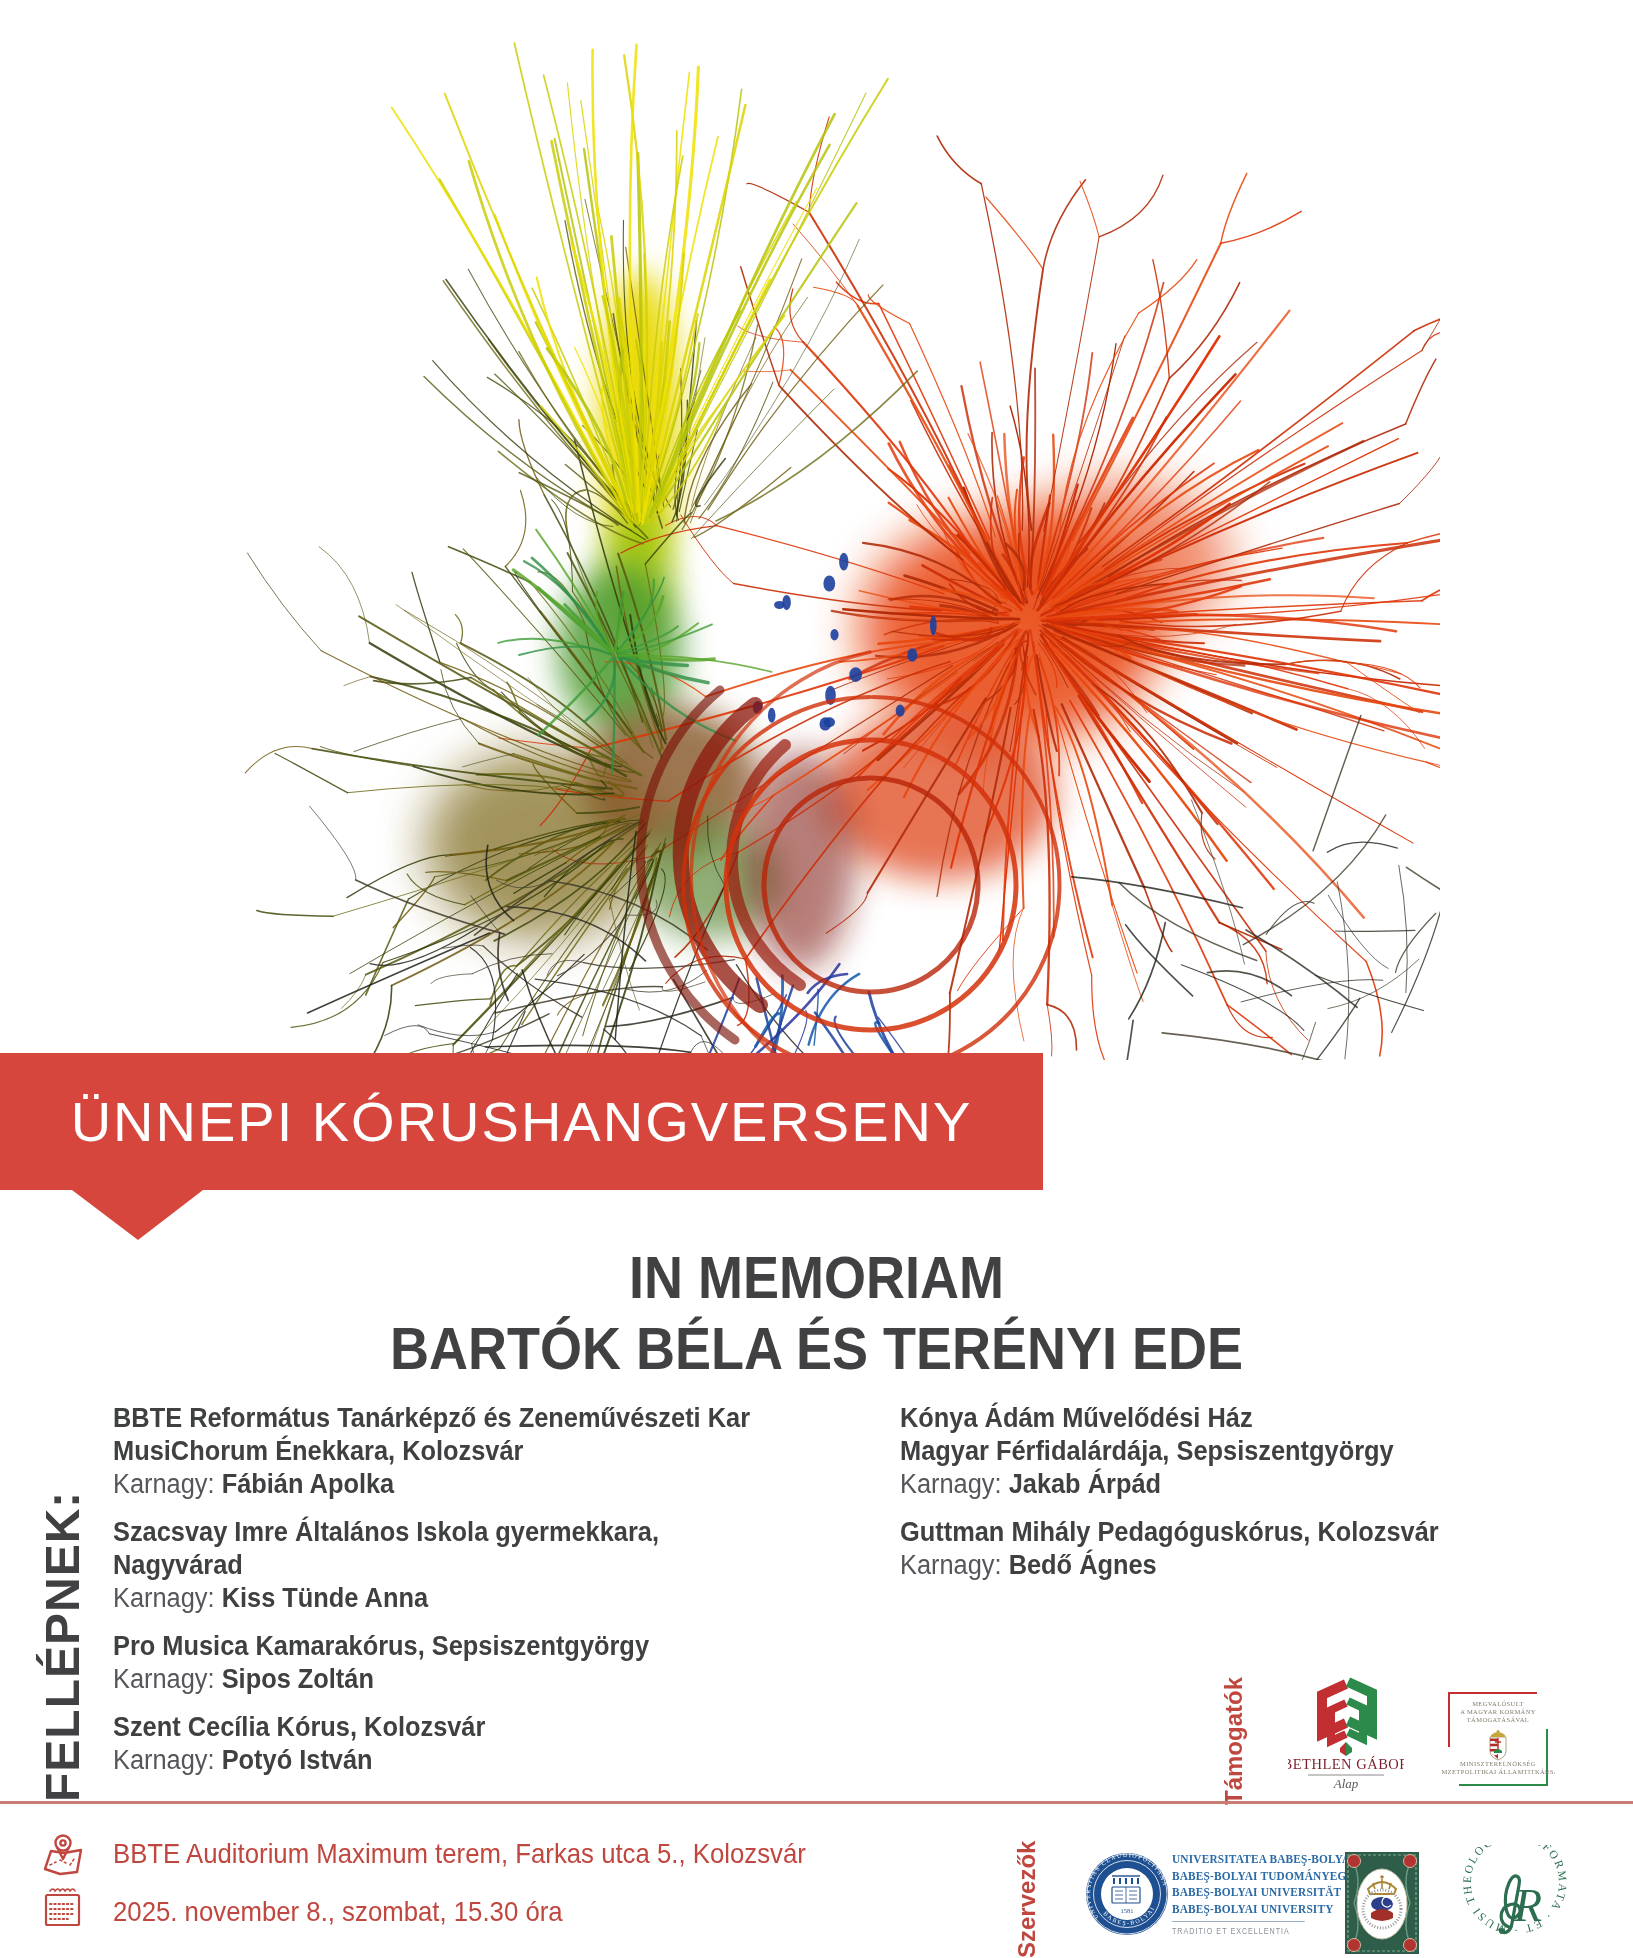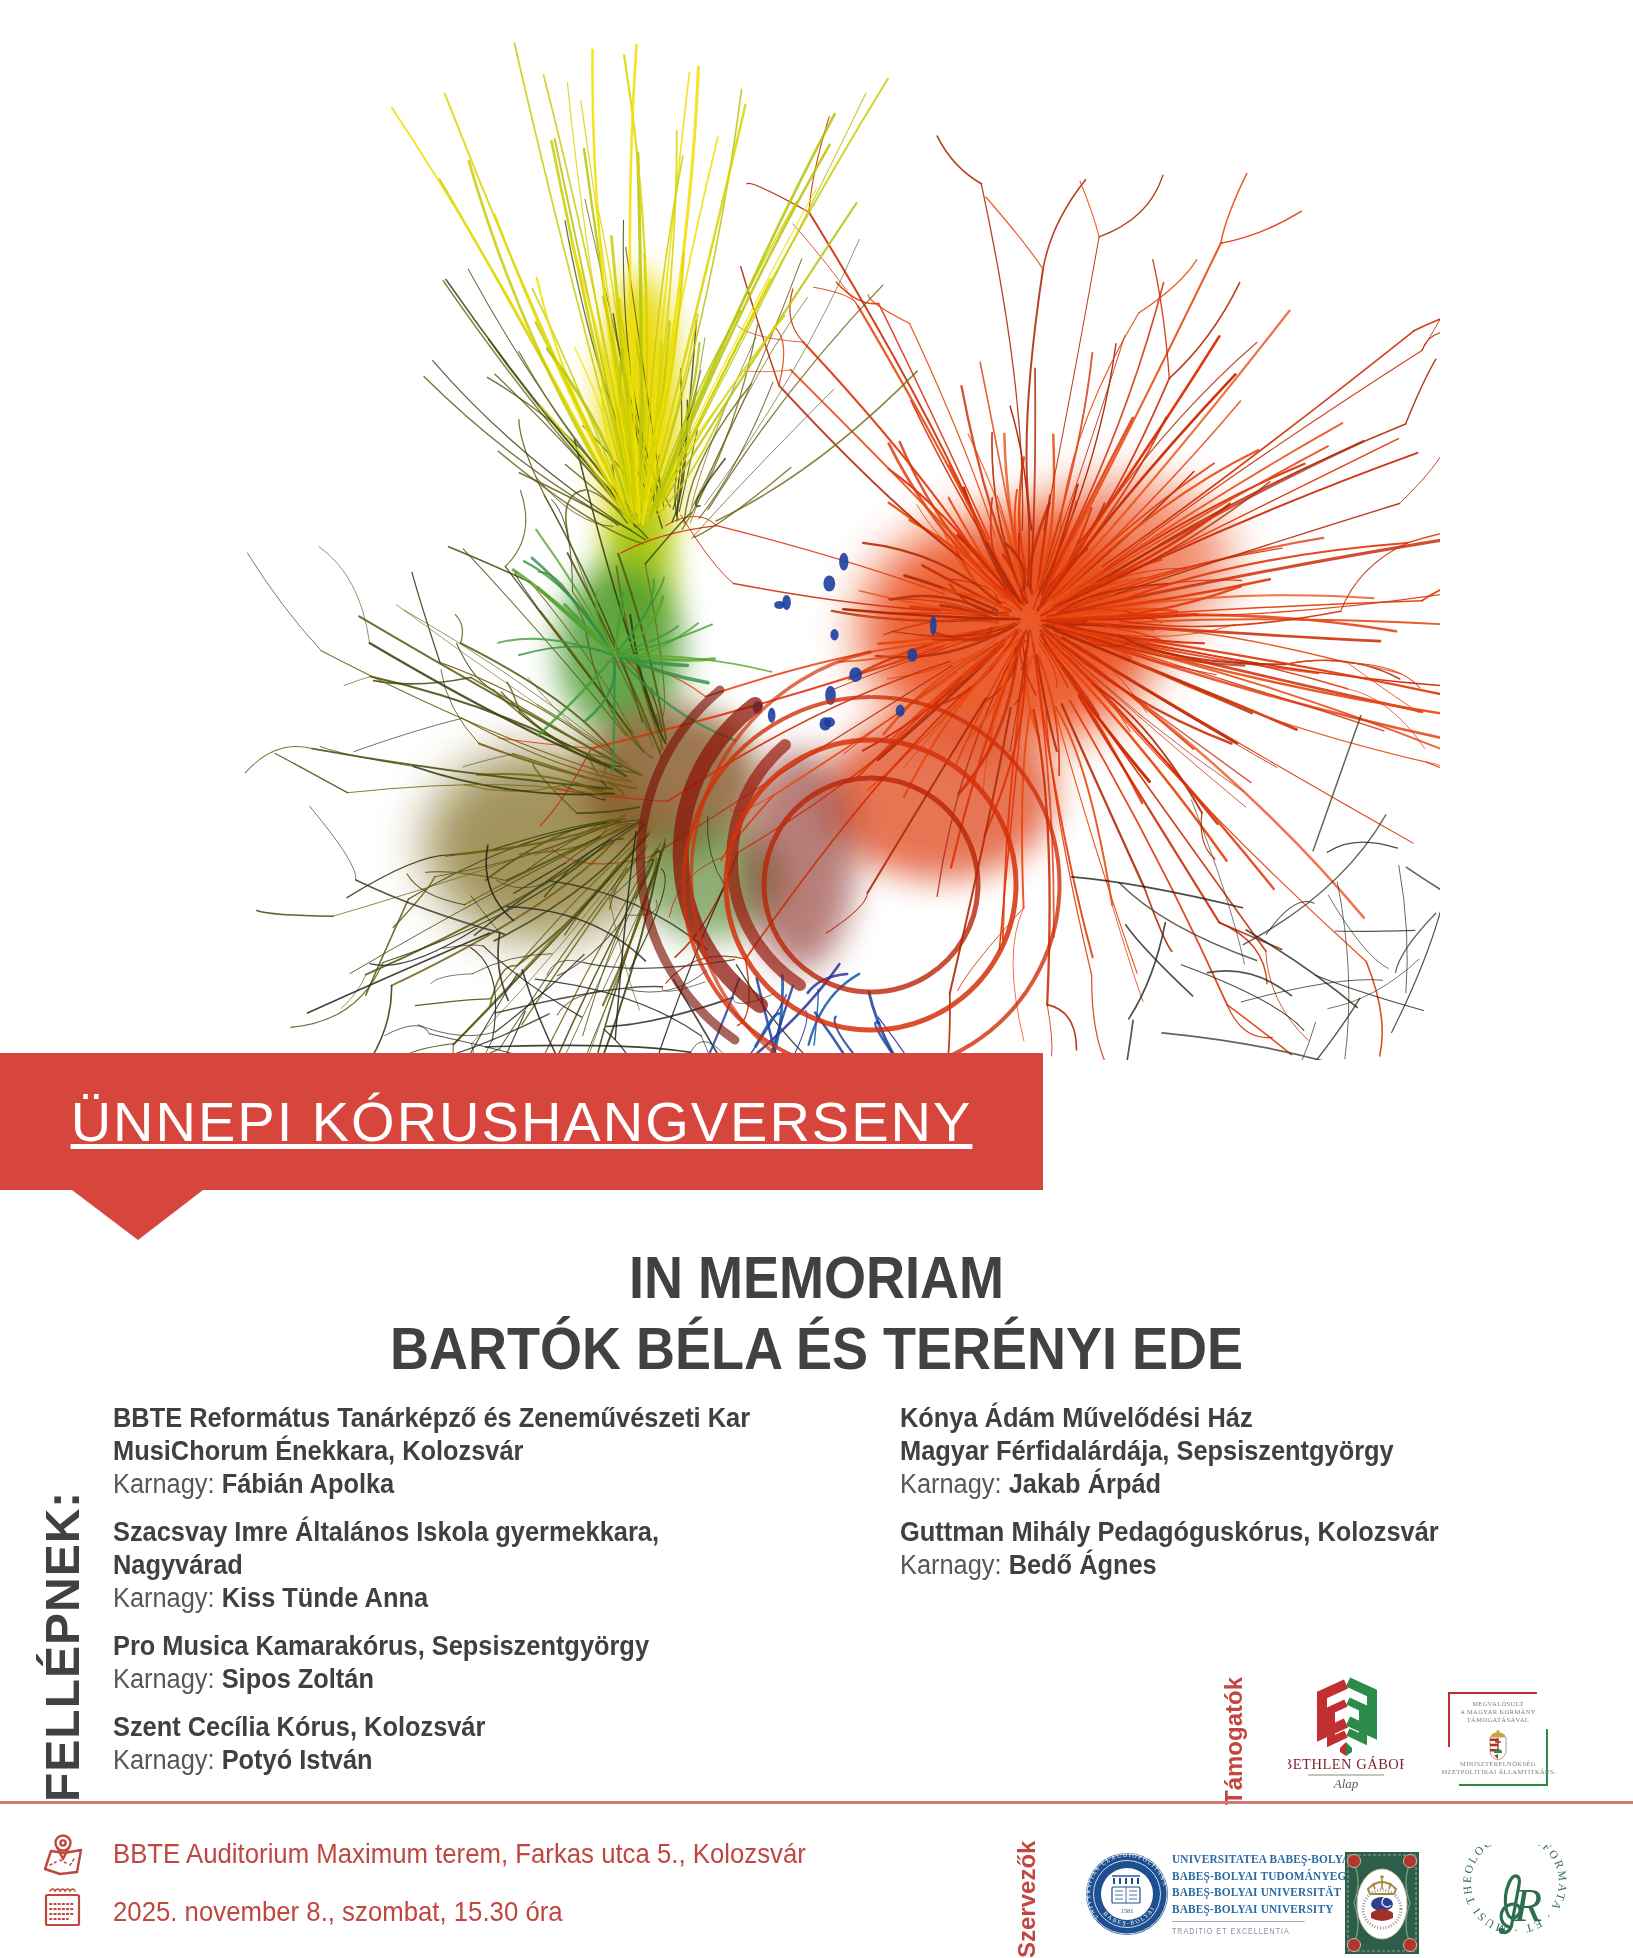--- a/index.html
+++ b/index.html
@@ -6,21 +6,21 @@
   .poster{position:relative;width:1633px;height:1958px;background:#ffffff;overflow:hidden;
           font-family:"Liberation Sans","DejaVu Sans",sans-serif;}
   .abs{position:absolute;}
 
   
   .artwork{left:240px;top:0;}
 
   
   .banner{left:0;top:1053px;width:1043px;height:137px;background:#d7463c;
           display:flex;align-items:center;justify-content:center;}
-  .banner span{color:#ffffff;font-size:56px;letter-spacing:2px;font-weight:400;white-space:nowrap;text-decoration:underline;}
+  .banner span{color:#ffffff;font-size:56px;letter-spacing:2px;font-weight:400;white-space:nowrap;}
   .banner-pointer{left:72px;top:1190px;width:0;height:0;
           border-left:66px solid transparent;border-right:65px solid transparent;
           border-top:50px solid #d7463c;}
 
   
   .title{left:0;top:1242px;width:1633px;text-align:center;color:#414042;
          font-weight:bold;font-size:60px;line-height:71px;
          transform:scaleX(0.9);transform-origin:center top;white-space:nowrap;}
 
   

